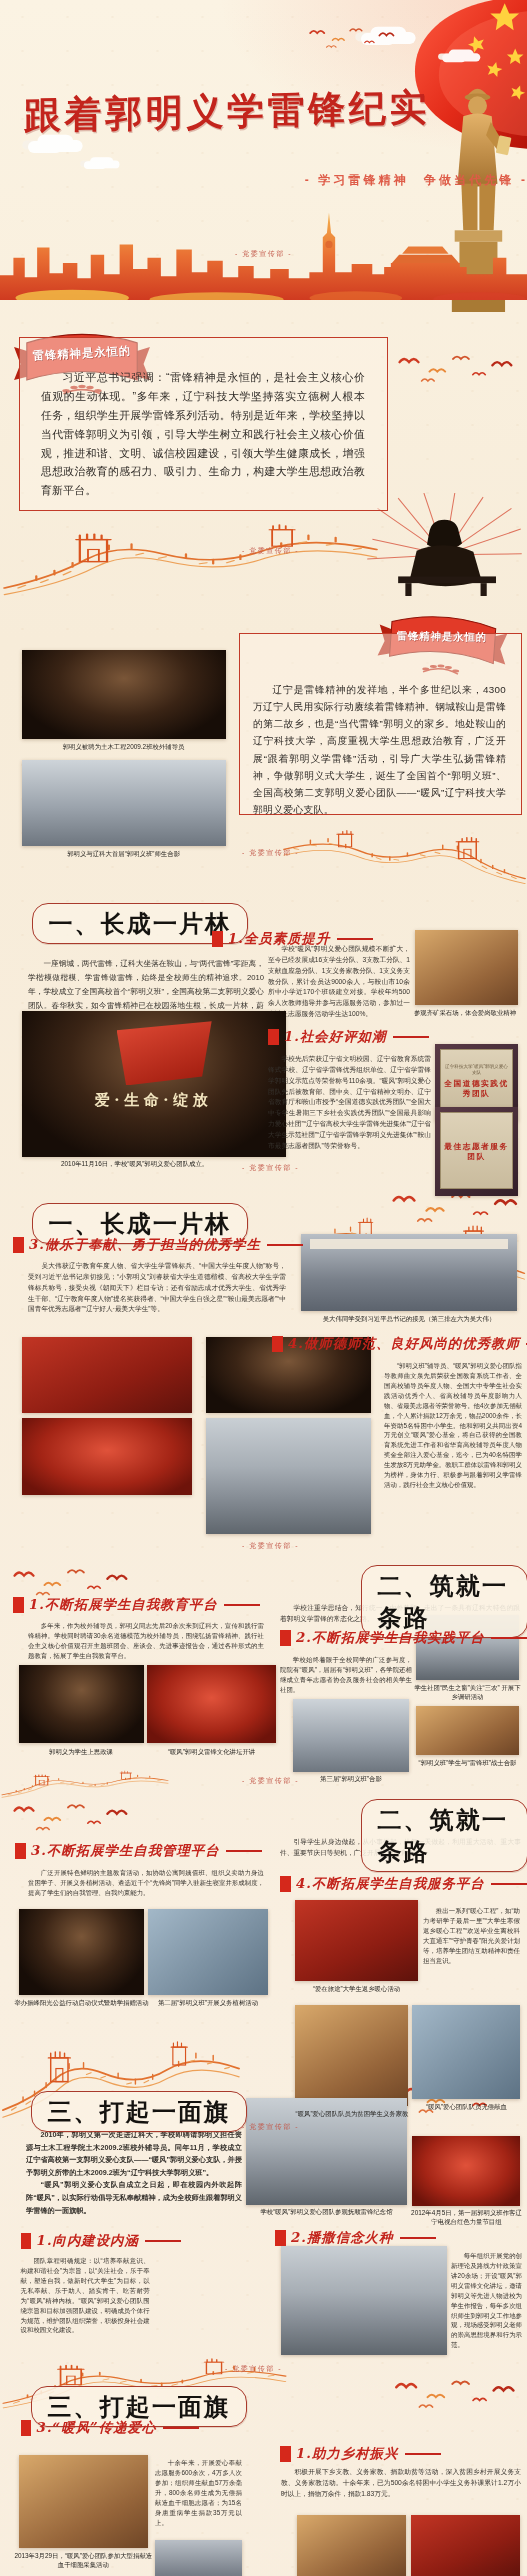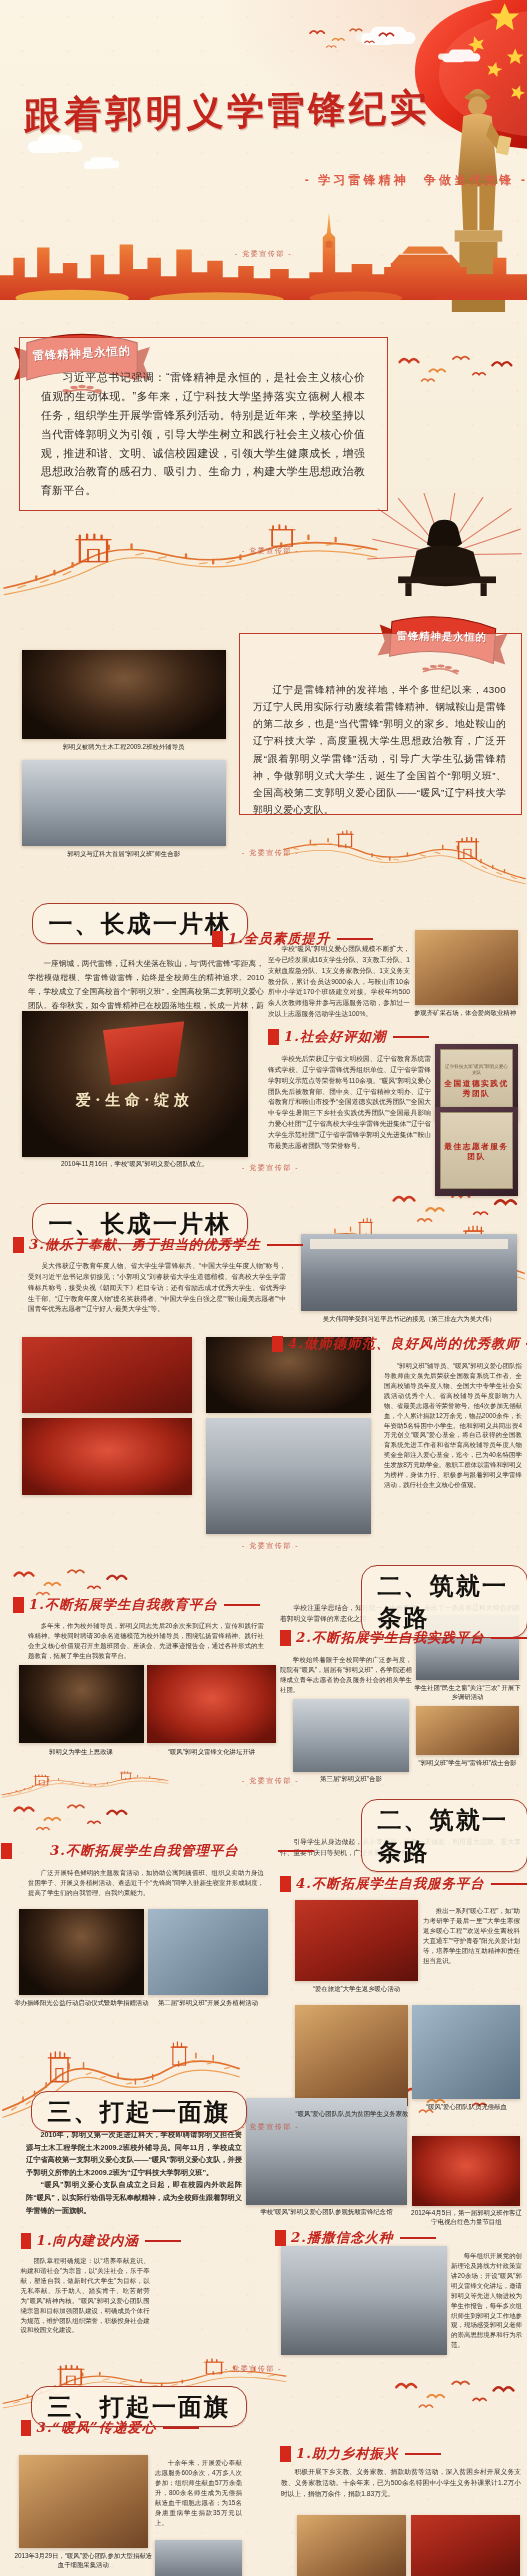--- a/index.html
+++ b/index.html
@@ -228,21 +228,21 @@
       <span class="dash"></span>
     </div>
   <div class="t" style="left:28px;top:957px;width:236px;">
       <p>一座钢城，两代雷锋，辽科大坐落在鞍山，与“两代雷锋”零距离，学楷模做楷模、学雷锋做雷锋，始终是全校师生的精神追求。2010年，学校成立了全国高校首个“郭明义班”，全国高校第二支郭明义爱心团队。春华秋实，如今雷锋精神已在校园落地生根，长成一片林，蔚然深秀，硕果累累。</p>
     </div>
   <div class="t s13" style="left:268px;top:944px;width:142px;">
       <p>学校“暖风”郭明义爱心团队规模不断扩大，至今已经发展成16支学生分队、3支教工分队、1支献血应急分队、1支义务家教分队、1支义务支教分队，累计会员达9000余人，与鞍山市10余所中小学近170个班级建立对接。学校年均500余人次教师指导并参与志愿服务活动，参加过一次以上志愿服务活动学生达100%。</p>
     </div>
   <div class="ph ph-warm" style="left:415px;top:930px;width:103px;height:75px;"></div>
   <div class="cap" style="left:406px;top:1008px;width:118px;">参观齐矿采石场，体会爱岗敬业精神</div>
-  <div class="ph ph-dkstage ph-flagprop" style="left:21.6px;top:1011px;width:226px;height:146px;">
+  <div class="ph ph-dkstage ph-flagprop" style="left:21.6px;top:1011px;width:264px;height:146px;">
     <div class="stage-txt">爱·生命·绽放</div>
   </div>
   <div class="cap" style="left:21.6px;top:1159px;width:226px;">2010年11月16日，学校“暖风”郭明义爱心团队成立。</div>
   <div class="subhead" style="left:268px;top:1028px;">
       <span class="sq"></span>
       <span class="st">1.社会好评如潮</span>
       <span class="dash"></span>
     </div>
   <div class="t s13" style="left:268px;top:1054px;width:163px;">
       <p>学校先后荣获辽宁省文明校园、辽宁省教育系统雷锋式学校、辽宁省学雷锋优秀组织单位、辽宁省学雷锋学郭明义示范点等荣誉称号110余项。“暖风”郭明义爱心团队先后被教育部、团中央、辽宁省精神文明办、辽宁省教育厅和鞍山市授予“全国道德实践优秀团队”“全国大中专学生暑期三下乡社会实践优秀团队”“全国最具影响力爱心社团”“辽宁省高校大学生学雷锋先进集体”“辽宁省大学生示范社团”“辽宁省学雷锋学郭明义先进集体”“鞍山市最美志愿者团队”等荣誉称号。</p>
@@ -326,21 +326,21 @@
   <div class="cap" style="left:412px;top:1758px;width:111px;">“郭明义班”学生与“雷锋班”战士合影</div>
   <svg class="abs" style="left:0;top:1766px;width:170px;height:33px" viewBox="0 0 420 160" preserveAspectRatio="none">
       <use href="#gw"></use>
     </svg>
   <div class="byl" style="left:196px;top:1776px;">- 党委宣传部 -</div>
 
   <svg class="abs" style="left:13px;top:1802px;width:118px;height:33px" viewBox="0 0 150 40">
       <use href="#birds"></use>
     </svg>
   <div class="secbox" style="left:361px;top:1799px;"><span>二、筑就一条路</span></div>
-  <div class="subhead" style="left:1px;top:1842px;gap:33px;">
+  <div class="subhead" style="left:15px;top:1842px;">
       <span class="sq"></span>
       <span class="st">3.不断拓展学生自我管理平台</span>
       <span class="dash"></span>
     </div>
   <div class="t s13" style="left:280px;top:1837px;width:241px;">
       <p>引导学生从身边做起，从小事做起，从每一天做起，利用重大活动、重大事件、重要节庆日等契机，广泛开展主题教育活动。</p>
     </div>
   <div class="t s12" style="left:28px;top:1868px;width:236px;">
       <p>广泛开展特色鲜明的主题教育活动，如协助公寓阿姨值班、组织义卖助力身边贫困学子、开展义务植树活动、遴选近千个“先锋岗”同学入驻新生寝室并形成制度，提高了学生们的自我管理、自我约束能力。</p>
     </div>

